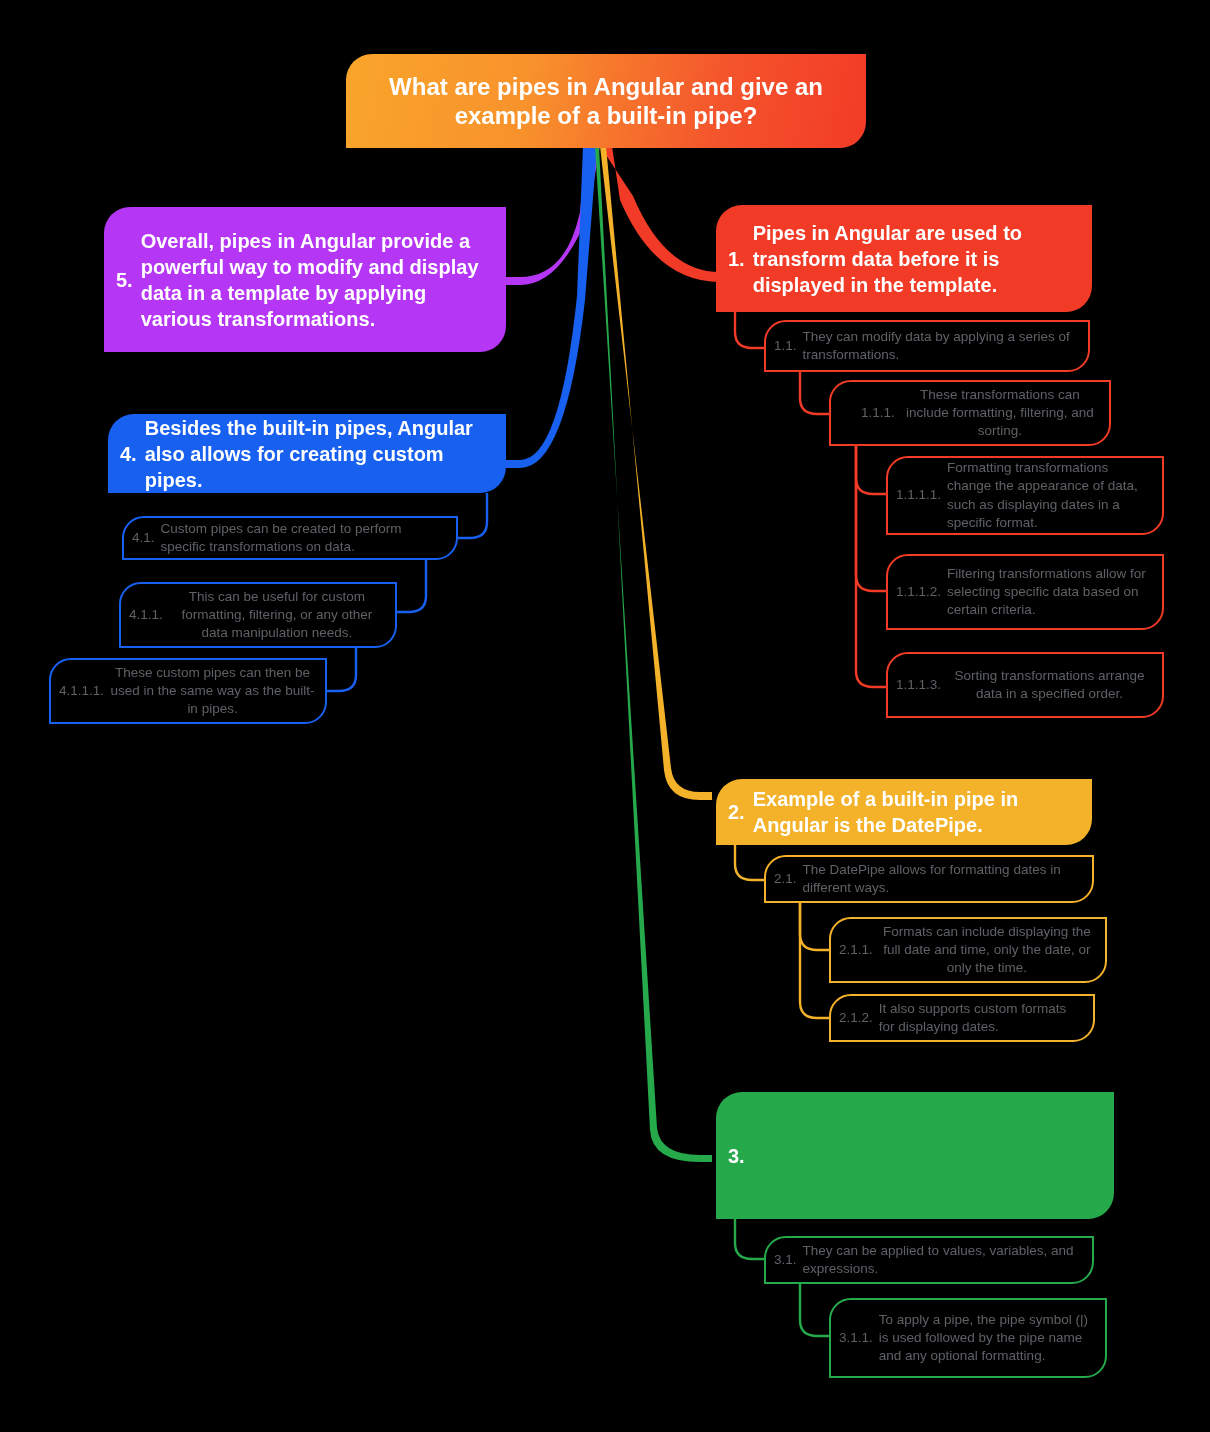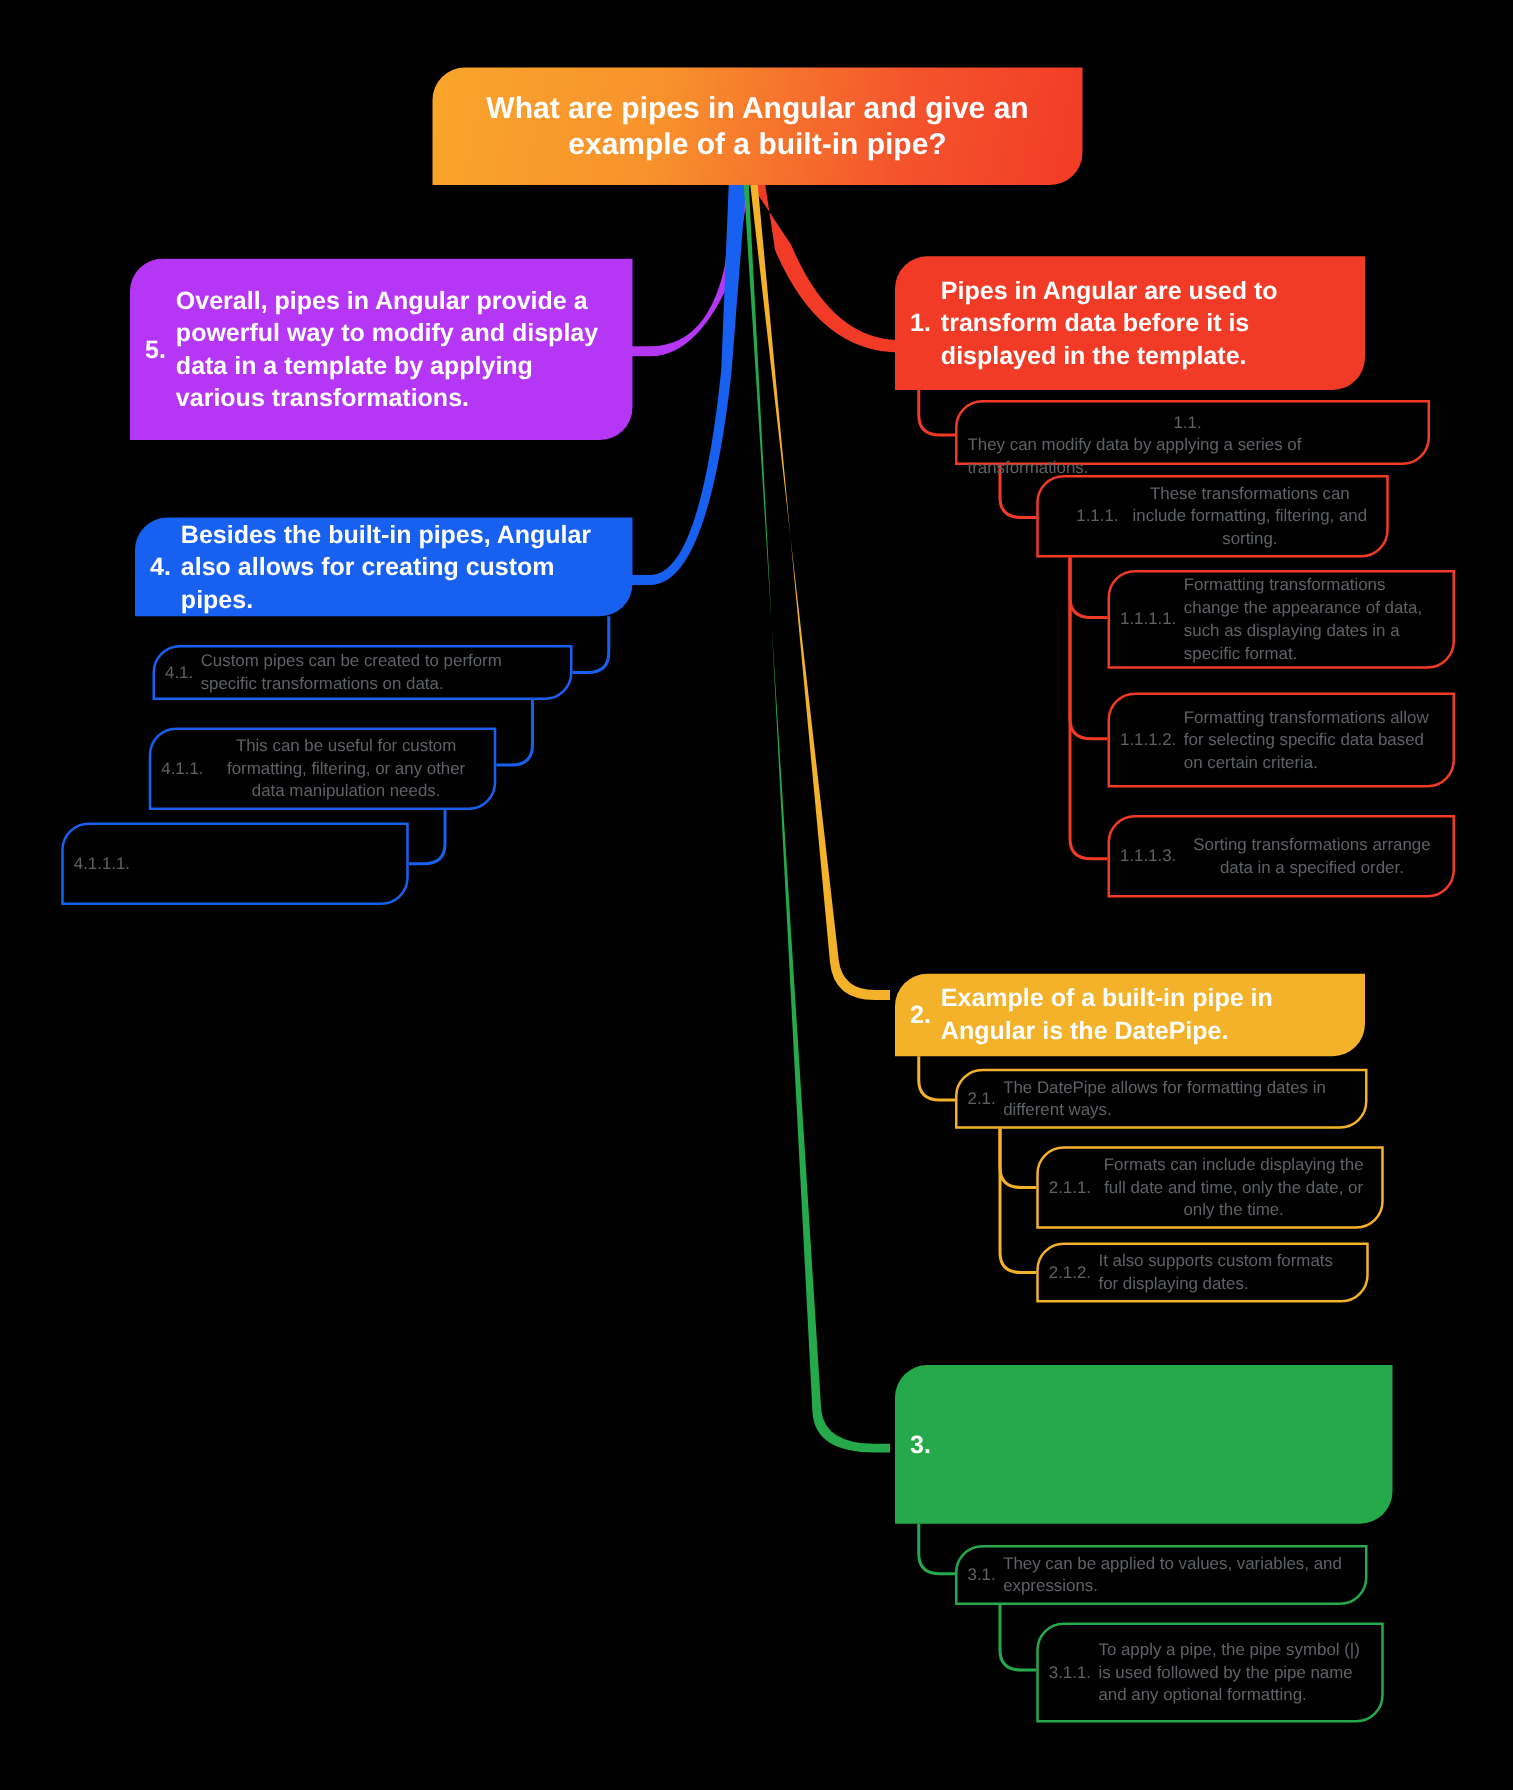--- a/index.html
+++ b/index.html
@@ -88,38 +88,38 @@
 
   <div class="root" style="left:346px; top:54px; width:520px; height:94px;">
     <span>What are pipes in Angular and give an example of a built-in pipe?</span>
   </div>
 
   <div class="main" style="left:716px; top:205px; width:376px; height:107px; background:#F23B26;">
     <span class="num">1.</span>
     <span class="txt">Pipes in Angular are used to transform data before it is displayed in the template.</span>
   </div>
 
-  <div class="sub lft" style="left:764px; top:320px; width:380px; height:52px; border-color:#F23B26;flex-direction:column;">
+  <div class="sub lft" style="left:764px; top:320px; width:326px; height:52px; border-color:#F23B26;">
     <span class="num">1.1.</span>
     <span class="txt">They can modify data by applying a series of transformations.</span>
   </div>
 
   <div class="sub ctr" style="left:829px; top:380px; width:282px; height:66px; border-color:#F23B26;padding-left:30px;">
     <span class="num">1.1.1.</span>
     <span class="txt">These transformations can include formatting, filtering, and sorting.</span>
   </div>
 
   <div class="sub lft" style="left:886px; top:456px; width:278px; height:79px; border-color:#F23B26;">
     <span class="num">1.1.1.1.</span>
     <span class="txt">Formatting transformations change the appearance of data, such as displaying dates in a specific format.</span>
   </div>
 
   <div class="sub lft" style="left:886px; top:554px; width:278px; height:76px; border-color:#F23B26;">
     <span class="num">1.1.1.2.</span>
-    <span class="txt">Formatting transformations allow for selecting specific data based on certain criteria.</span>
+    <span class="txt">Filtering transformations allow for selecting specific data based on certain criteria.</span>
   </div>
 
   <div class="sub ctr" style="left:886px; top:652px; width:278px; height:66px; border-color:#F23B26;">
     <span class="num">1.1.1.3.</span>
     <span class="txt">Sorting transformations arrange data in a specified order.</span>
   </div>
 
   <div class="main" style="left:716px; top:779px; width:376px; height:66px; background:#F3B229;">
     <span class="num">2.</span>
     <span class="txt">Example of a built-in pipe in Angular is the DatePipe.</span>
@@ -164,20 +164,21 @@
     <span class="txt">Custom pipes can be created to perform specific transformations on data.</span>
   </div>
 
   <div class="sub ctr" style="left:119px; top:582px; width:278px; height:66px; border-color:#1860F0;">
     <span class="num">4.1.1.</span>
     <span class="txt">This can be useful for custom formatting, filtering, or any other data manipulation needs.</span>
   </div>
 
   <div class="sub ctr" style="left:49px; top:658px; width:278px; height:66px; border-color:#1860F0;">
     <span class="num">4.1.1.1.</span>
+    <span class="txt">These custom pipes can then be used in the same way as the built-in pipes.</span>
   </div>
 
   <div class="main" style="left:104px; top:207px; width:402px; height:145px; background:#B536F5;">
     <span class="num">5.</span>
     <span class="txt">Overall, pipes in Angular provide a powerful way to modify and display data in a template by applying various transformations.</span>
   </div>
 
 </div>
 
 </body></html>

